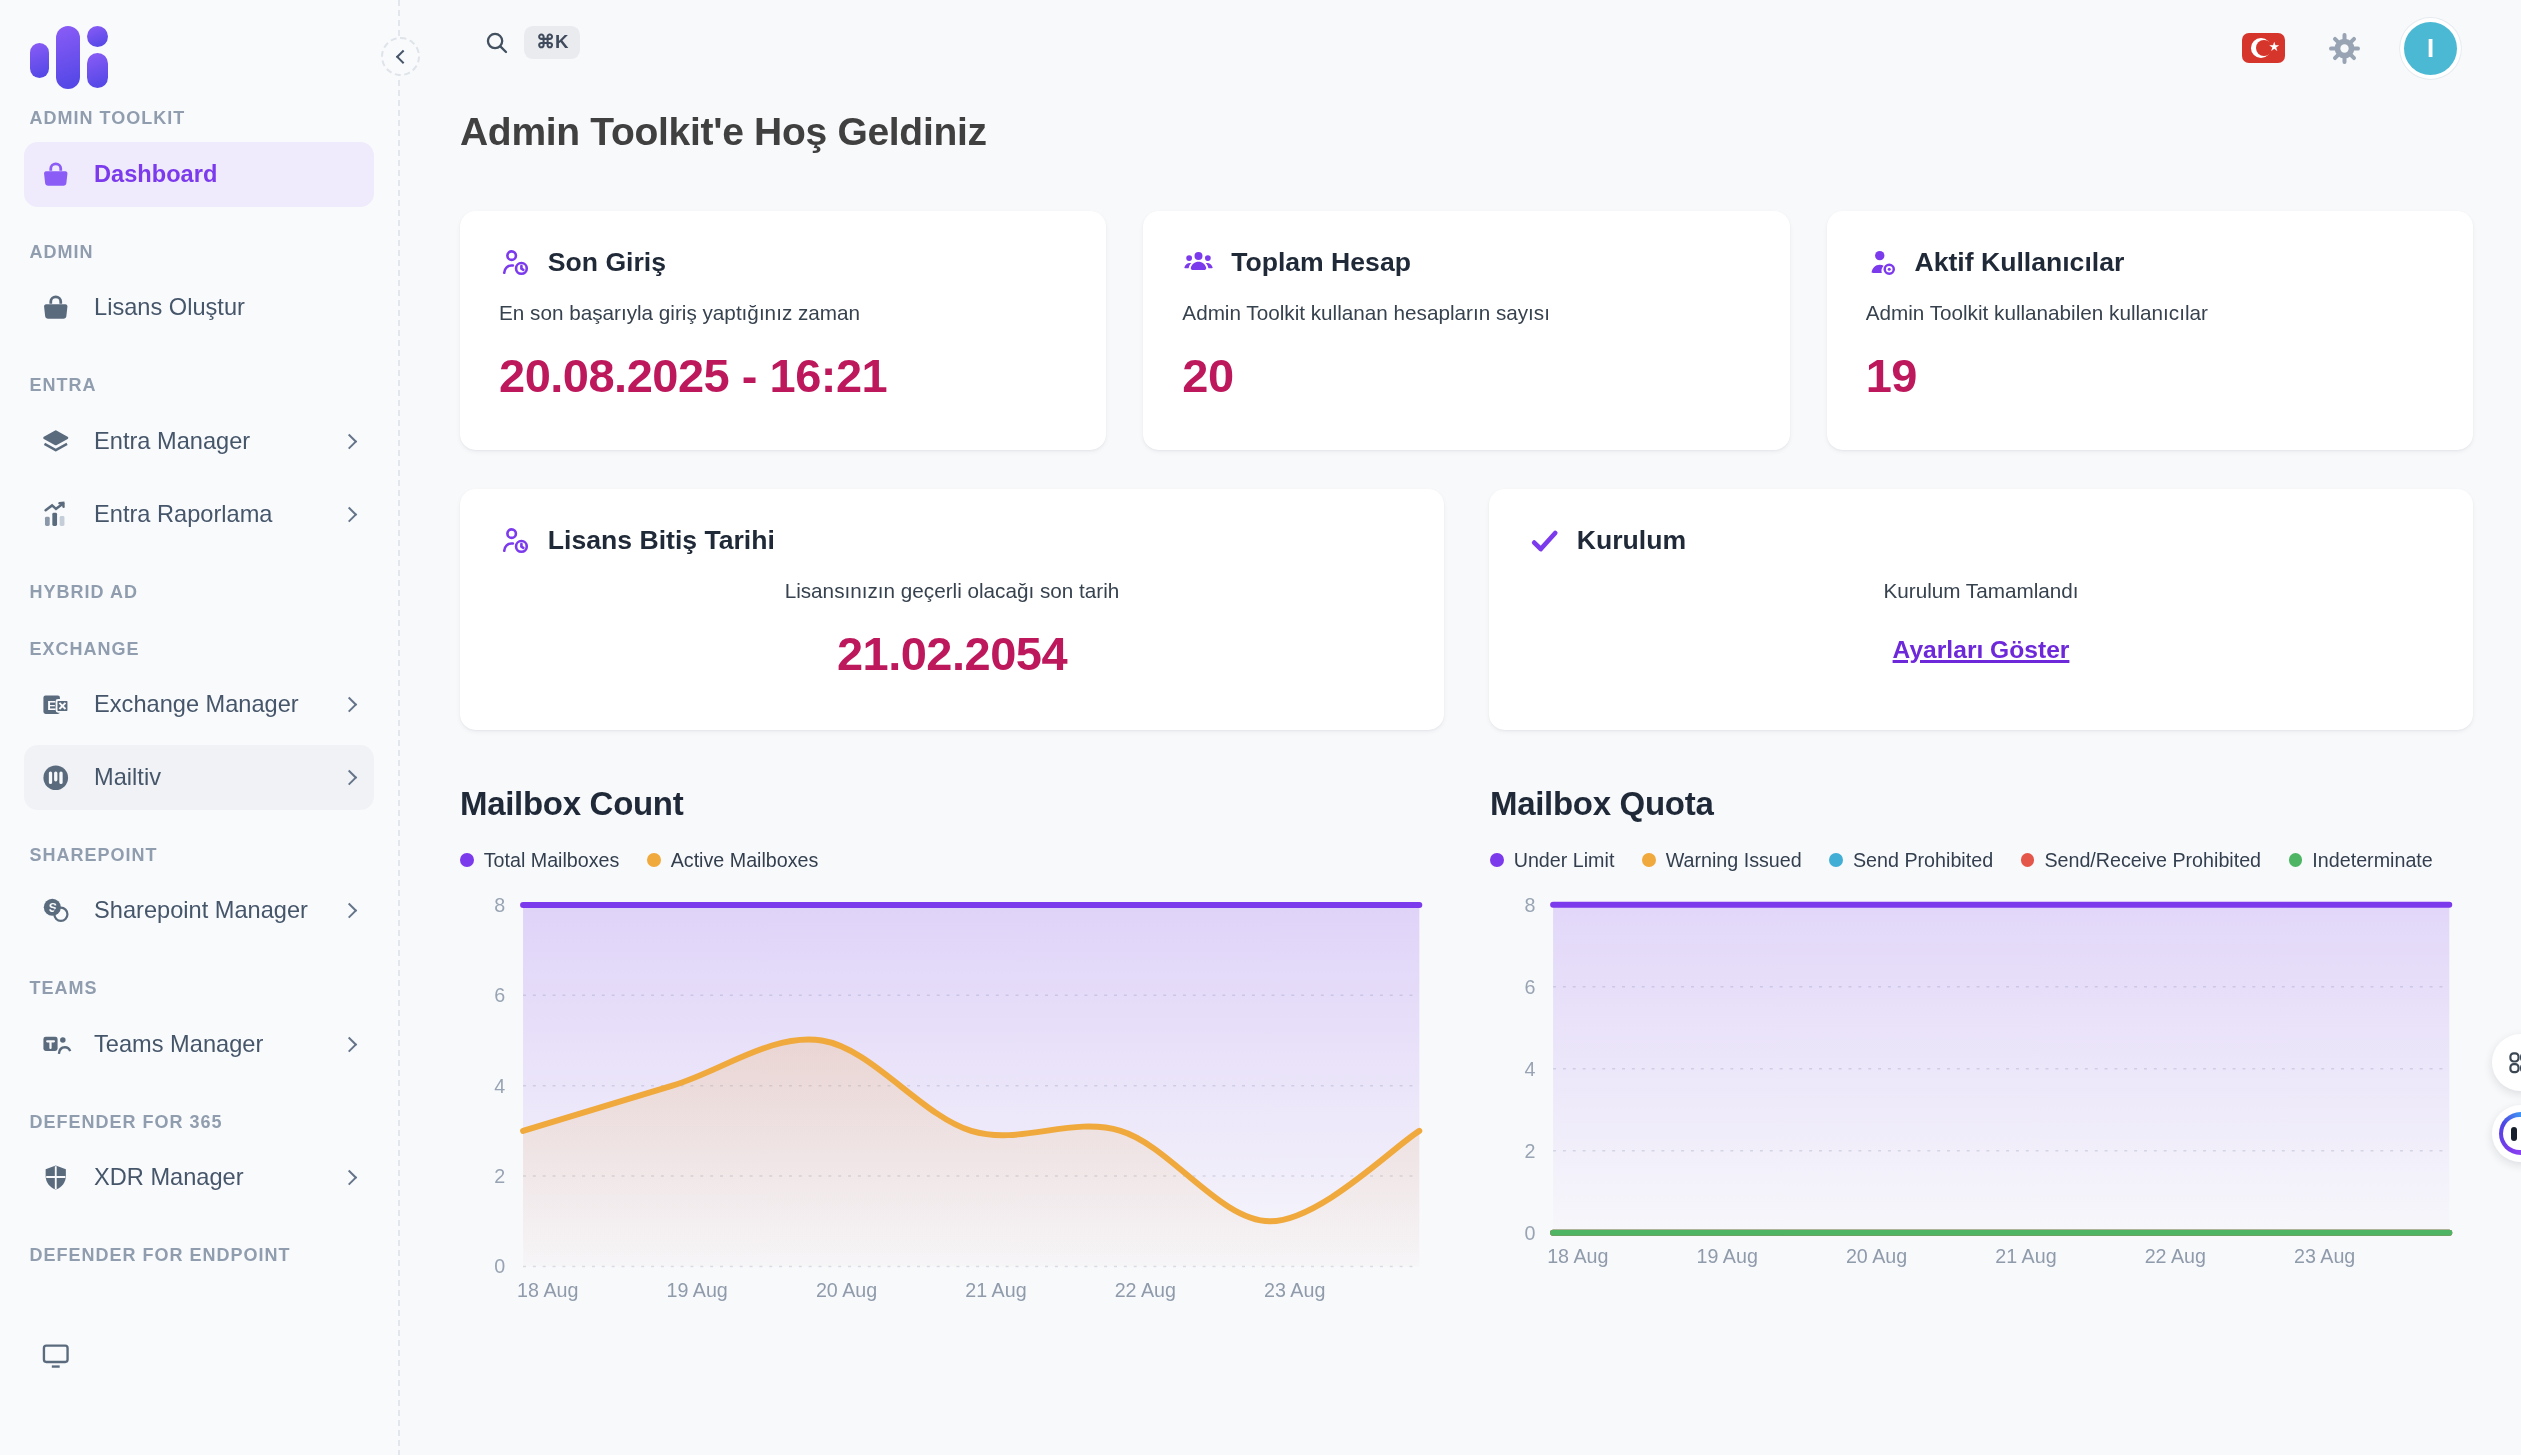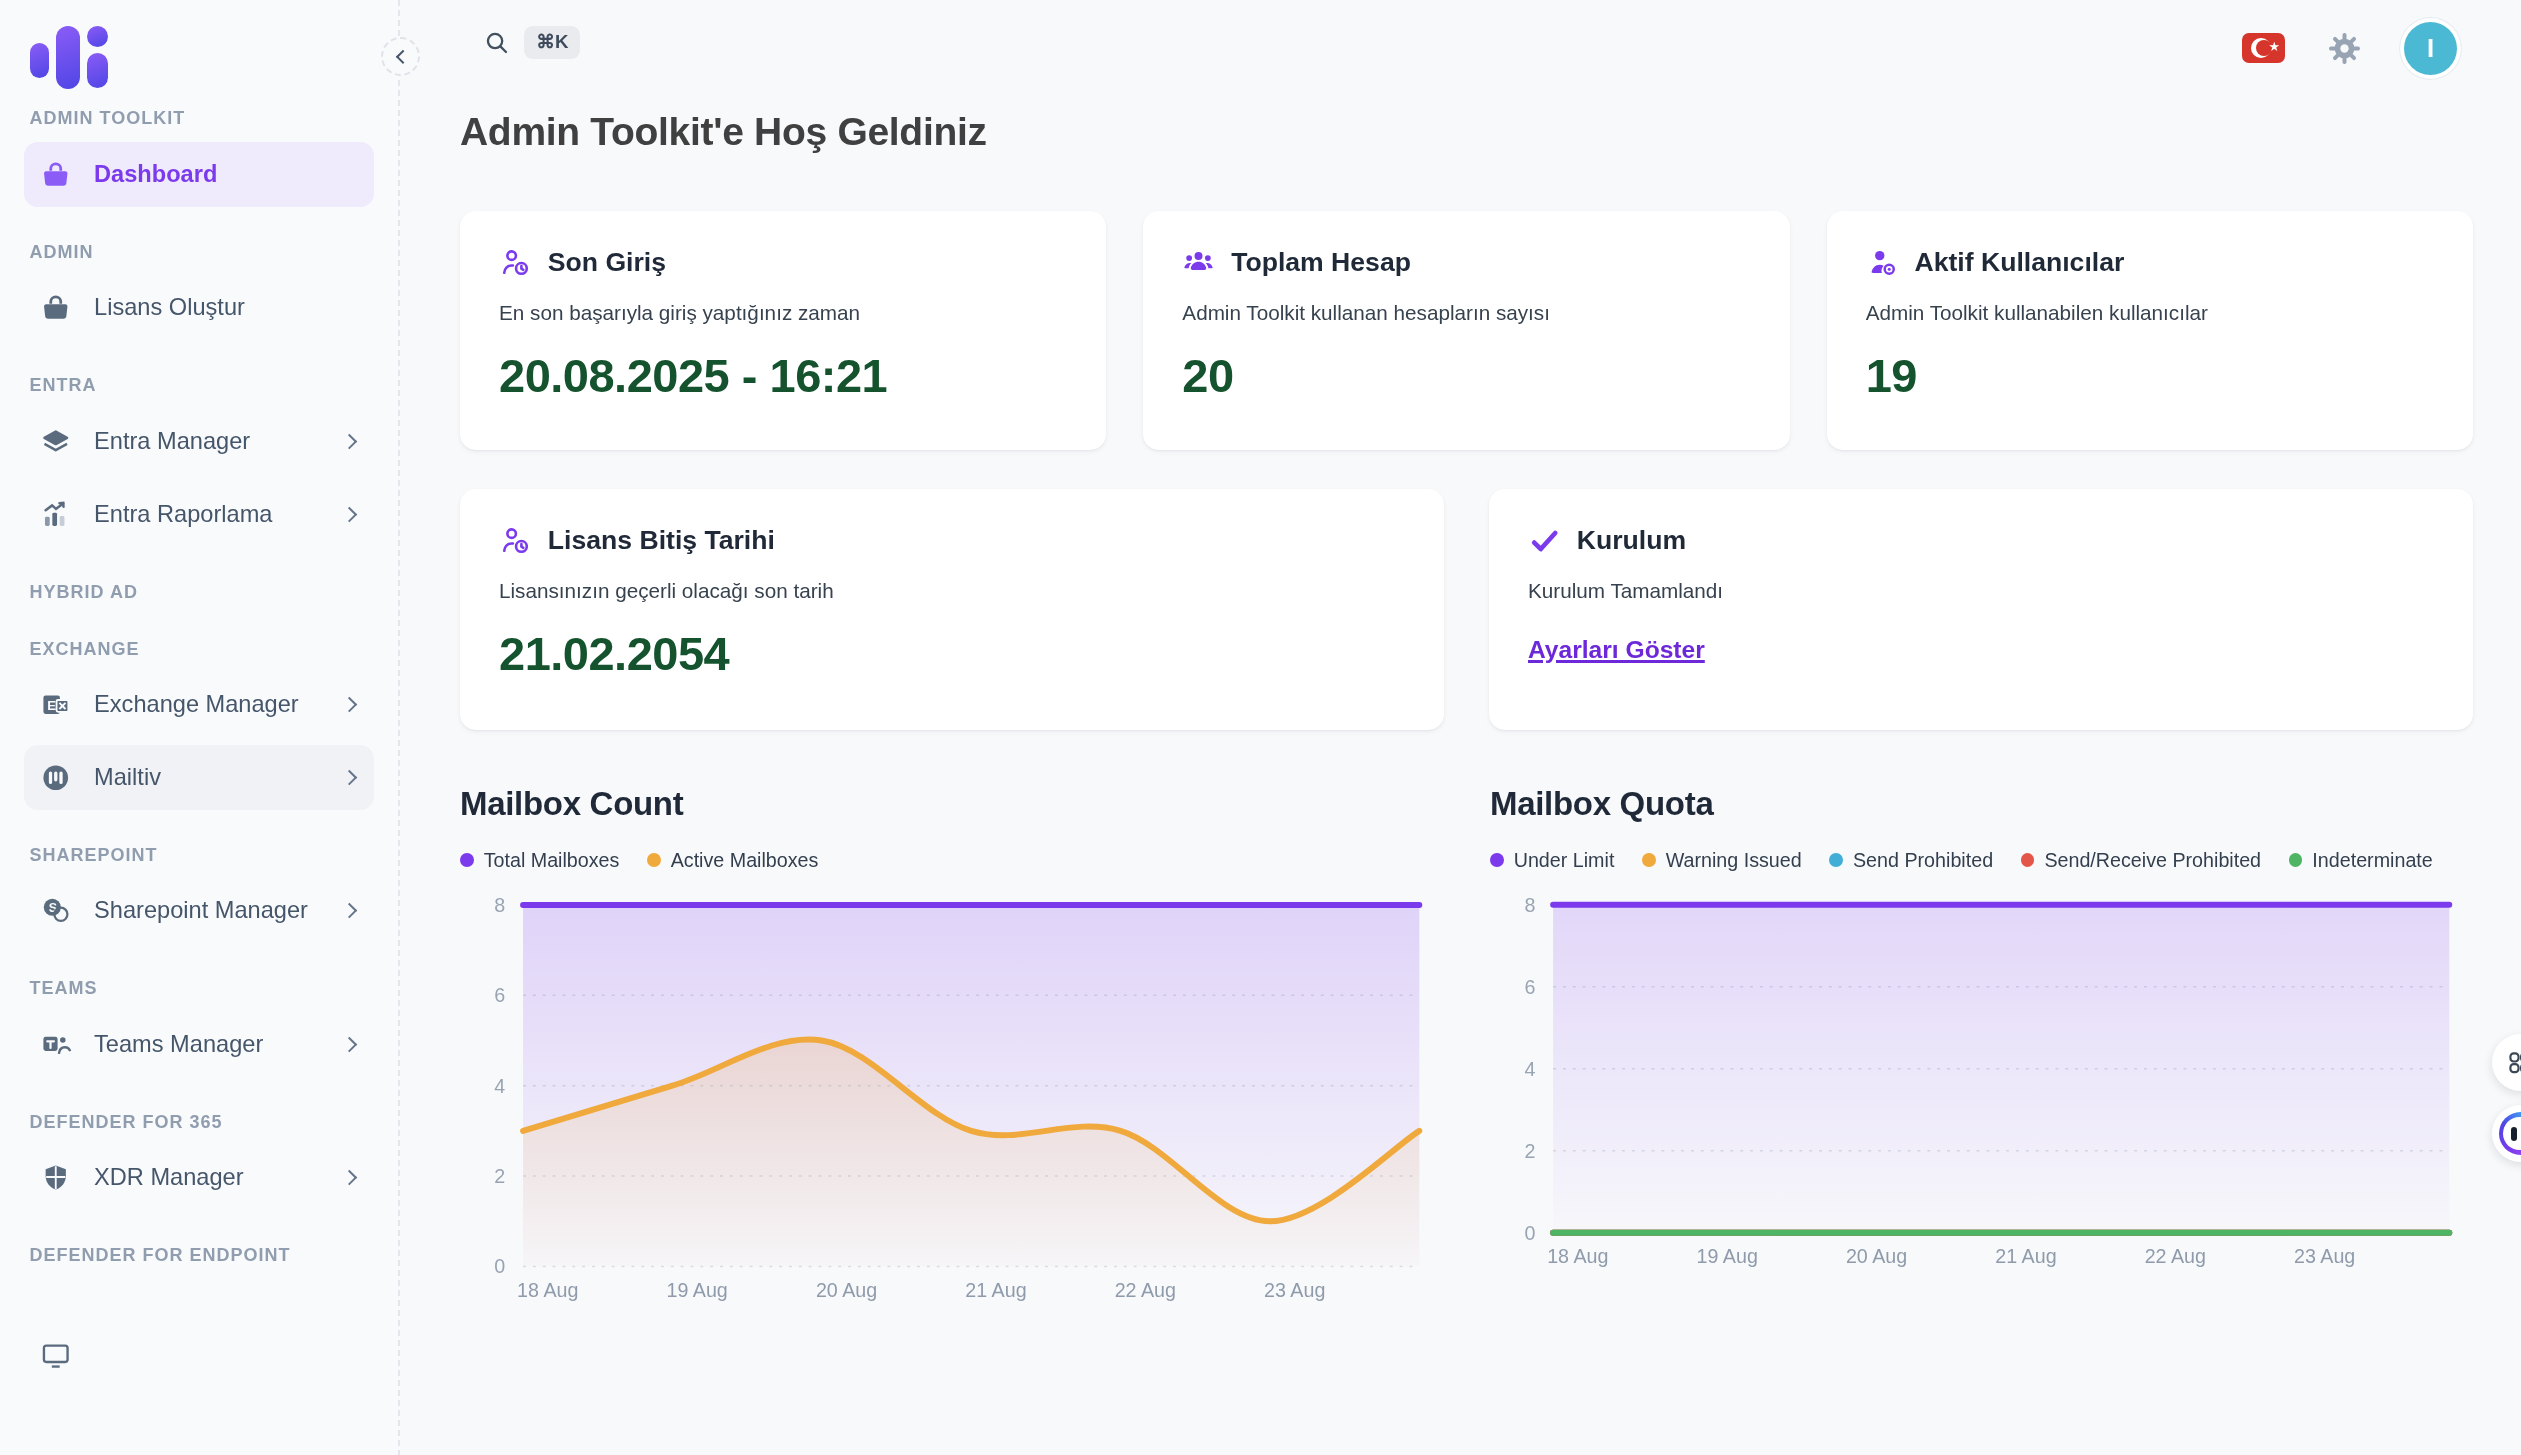--- a/index.html
+++ b/index.html
@@ -50,30 +50,30 @@
   .flag .c1{ position:absolute; left:8.9px; top:4.9px; width:19.7px; height:19.7px; border-radius:50%; background:#fff;}
   .flag .c2{ position:absolute; left:13.8px; top:6.9px; width:15.8px; height:15.8px; border-radius:50%; background:#d6352b;}
   .flag .st{ position:absolute; left:26.6px; top:5.9px; color:#fff; font-size:12.8px;}
   .gear{ width:37px; height:37px; cursor:pointer;}
   .avatar{ width:53px; height:53px; border-radius:50%; background:#4cb9d4; color:#fff; font-size:25.6px;
     font-weight:700; display:flex; align-items:center; justify-content:center; cursor:pointer;
     box-shadow:0 0 0 3.9px #ffffff, 0 0 0 4.9px #e7ebf0;}
   .page-title{ font-size:39px; font-weight:800; color:#404040; letter-spacing:-0.3px;}
   
   .cards-row{ display:flex; gap:37px; margin-top:57px;}
-  .cards-row.second{ margin-top:39px; gap:45px;}
+  .cards-row.second{ margin-top:39px; gap:45px;text-align:center;}
   .card{ background:#fff; border-radius:15.8px; padding:35px 39px; flex:1; height:239px;
     box-shadow:0 2px 4.9px rgba(23,26,31,.05), 0 1px 2px rgba(23,26,31,.04);}
   .cards-row.second .card{ height:241px;}
   .card-head{ display:flex; align-items:center; gap:15.8px;}
   .card-icon{ width:33px; height:33px; color:#7c3aed; display:flex;}
   .card-icon svg{ width:33px; height:33px;}
   .card-title{ font-size:26.6px; font-weight:700; color:#1f2937;}
   .card-sub{ margin-top:21.7px; font-size:20.7px; color:#37424f;}
-  .card-value{ margin-top:23.6px; font-size:47px; font-weight:800; color:#14532d; letter-spacing:-0.5px;}
+  .card-value{ margin-top:23.6px; font-size:47px; font-weight:800; color:#be185d; letter-spacing:-0.5px;}
   .card-link{ display:inline-block; margin-top:33px; font-size:24.6px; font-weight:800; color:#6d28d9;
     text-decoration:underline; text-decoration-thickness:2.5px; cursor:pointer;}
   
   .charts-row{ display:flex; gap:47px; margin-top:55px;}
   .chart-block{ flex:1; width:982px;}
   .chart-title{ font-size:33px; font-weight:800; color:#1f2937; letter-spacing:-0.3px;}
   .legend{ display:flex; flex-wrap:wrap; gap:13.8px 27.6px;
     margin:25.6px 22.7px 15.8px 0; row-gap:13.8px;}
   .legend-item{ display:flex; align-items:center; gap:9.9px; cursor:pointer;}
   .legend-dot{ width:13.8px; height:13.8px; border-radius:50%;}

